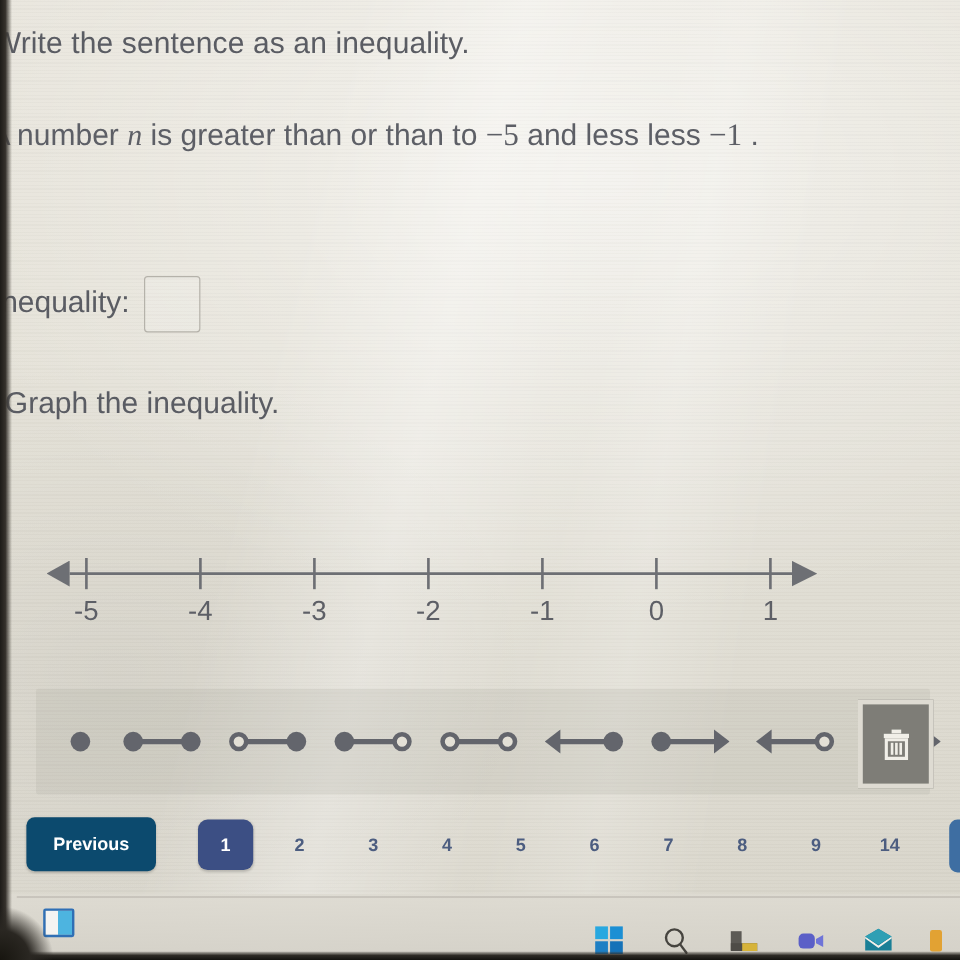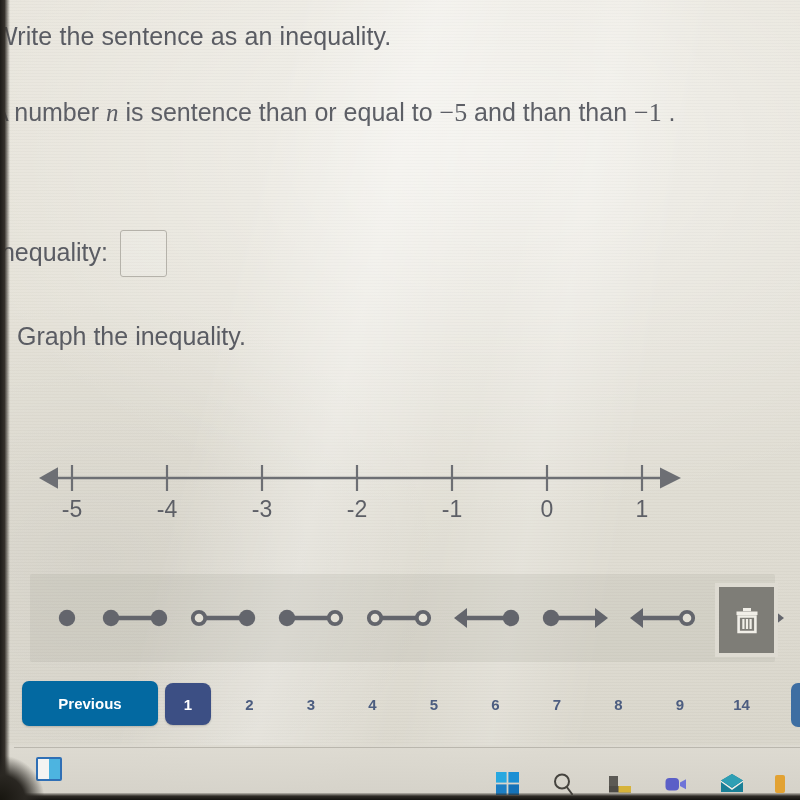--- a/index.html
+++ b/index.html
@@ -131,21 +131,20 @@
     background: rgba(255,255,255,0.13);
     margin-top: 2px;
   }
 
   .graph-label {
     position: absolute;
     left: 4px;
     top: 322px;
     font-size: 25px;
     color: #5a5c63;
-    margin-left: 13px;
   }
 
   
   #numberline {
     position: absolute;
     left: 30px;
     top: 450px;
     width: 660px;
     height: 80px;
   }
@@ -210,23 +209,23 @@
     display: flex;
     align-items: center;
     justify-content: center;
     border-radius: 7px;
     cursor: pointer;
   }
   #pg-previous {
     position: absolute;
     left: 22px;
     top: 6px;
-    width: 136px;
+    width: 108px;
     height: 45px;
-    background: #0369a1;
+    background: #0c4a6e;
     color: #ffffff;
     box-shadow: 0 1px 2px rgba(0,0,0,0.18);
   }
   .pg-num {
     position: absolute;
     top: 8px;
     width: 46px;
     height: 42px;
   }
   .pg-num.active {
@@ -287,21 +286,21 @@
 <body>
 
 <div id="screen-photo"></div>
 <div id="screen-texture"></div>
 <div id="screen-glare"></div>
 
 <div id="content">
 
   <div class="q-prompt">Write the sentence as an inequality.</div>
 
-  <div class="q-sentence"><span>A number </span><span class="var">n</span><span> is sentence than or equal to </span><span class="num">−5</span><span> and than than </span><span class="num">−1</span><span> .</span></div>
+  <div class="q-sentence"><span>A number </span><span class="var">n</span><span> is greater than or than to </span><span class="num">−5</span><span> and less less </span><span class="num">−1</span><span> .</span></div>
 
   <div class="ineq-row">
     <span class="ineq-label">Inequality:</span>
     <div class="ineq-box"></div>
   </div>
 
   <div class="graph-label">Graph the inequality.</div>
 
   <div id="numberline">
     <svg width="660" height="80" viewBox="0 0 660 80">

